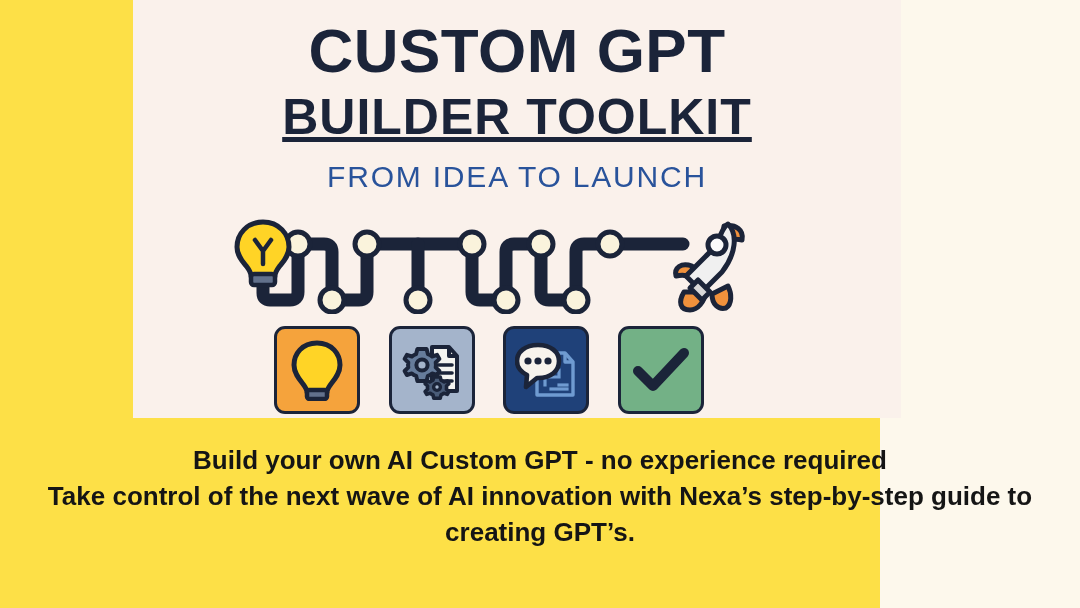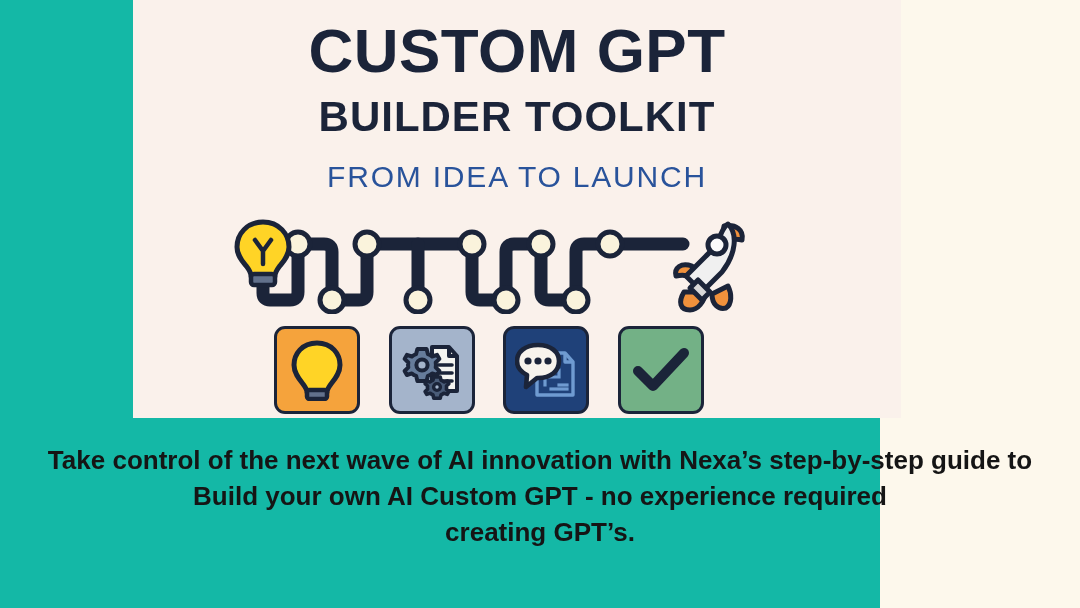--- a/index.html
+++ b/index.html
@@ -13,21 +13,21 @@
     background: #FDF8EC;
     font-family: "Liberation Sans", sans-serif;
     overflow: hidden;
     position: relative;
   }
 
   #stage {
     position: relative;
     width: 880px;
     height: 608px;
-    background: #14b8a6;
+    background: #fde047;
   }
 
   
   #hero-panel {
     position: absolute;
     left: 133px;
     top: 0px;
     width: 768px;
     height: 418px;
     background: #FAF1EB;
@@ -44,22 +44,23 @@
   .title-line {
     color: #1B2439;
     font-family: "Liberation Sans", sans-serif;
     font-weight: bold;
     font-size: 62px;
     line-height: 66px;
     letter-spacing: 0.5px;
     white-space: nowrap;
   }
   #title-line-2 {
-    font-size: 42px;
+    font-size: 50px;
     letter-spacing: 1px;
+    text-decoration: underline;
   }
   #subtitle {
     margin-top: 10px;
     color: #29539B;
     font-family: "Liberation Sans", sans-serif;
     font-weight: normal;
     font-size: 30px;
     letter-spacing: 1.8px;
     line-height: 34px;
     white-space: nowrap;
@@ -279,18 +280,18 @@
 
     <div class="feature-tile" id="tile-check" style="background:#73B186;">
       <svg width="58" height="48" viewBox="0 0 58 48">
         <path d="M 6 25 L 21 40 L 52 7" fill="none" stroke="#1B2439" stroke-width="10" stroke-linecap="round" stroke-linejoin="round"></path>
       </svg>
     </div>
 
   </div>
 
   <div id="caption-block">
+    <div class="caption-line">Build your own AI Custom GPT - no experience required</div>
     <div class="caption-line">Take control of the next wave of AI innovation with Nexa’s step-by-step guide to</div>
-    <div class="caption-line">Build your own AI Custom GPT - no experience required</div>
     <div class="caption-line">creating GPT’s.</div>
   </div>
 
 </div>
 
 </body></html>

